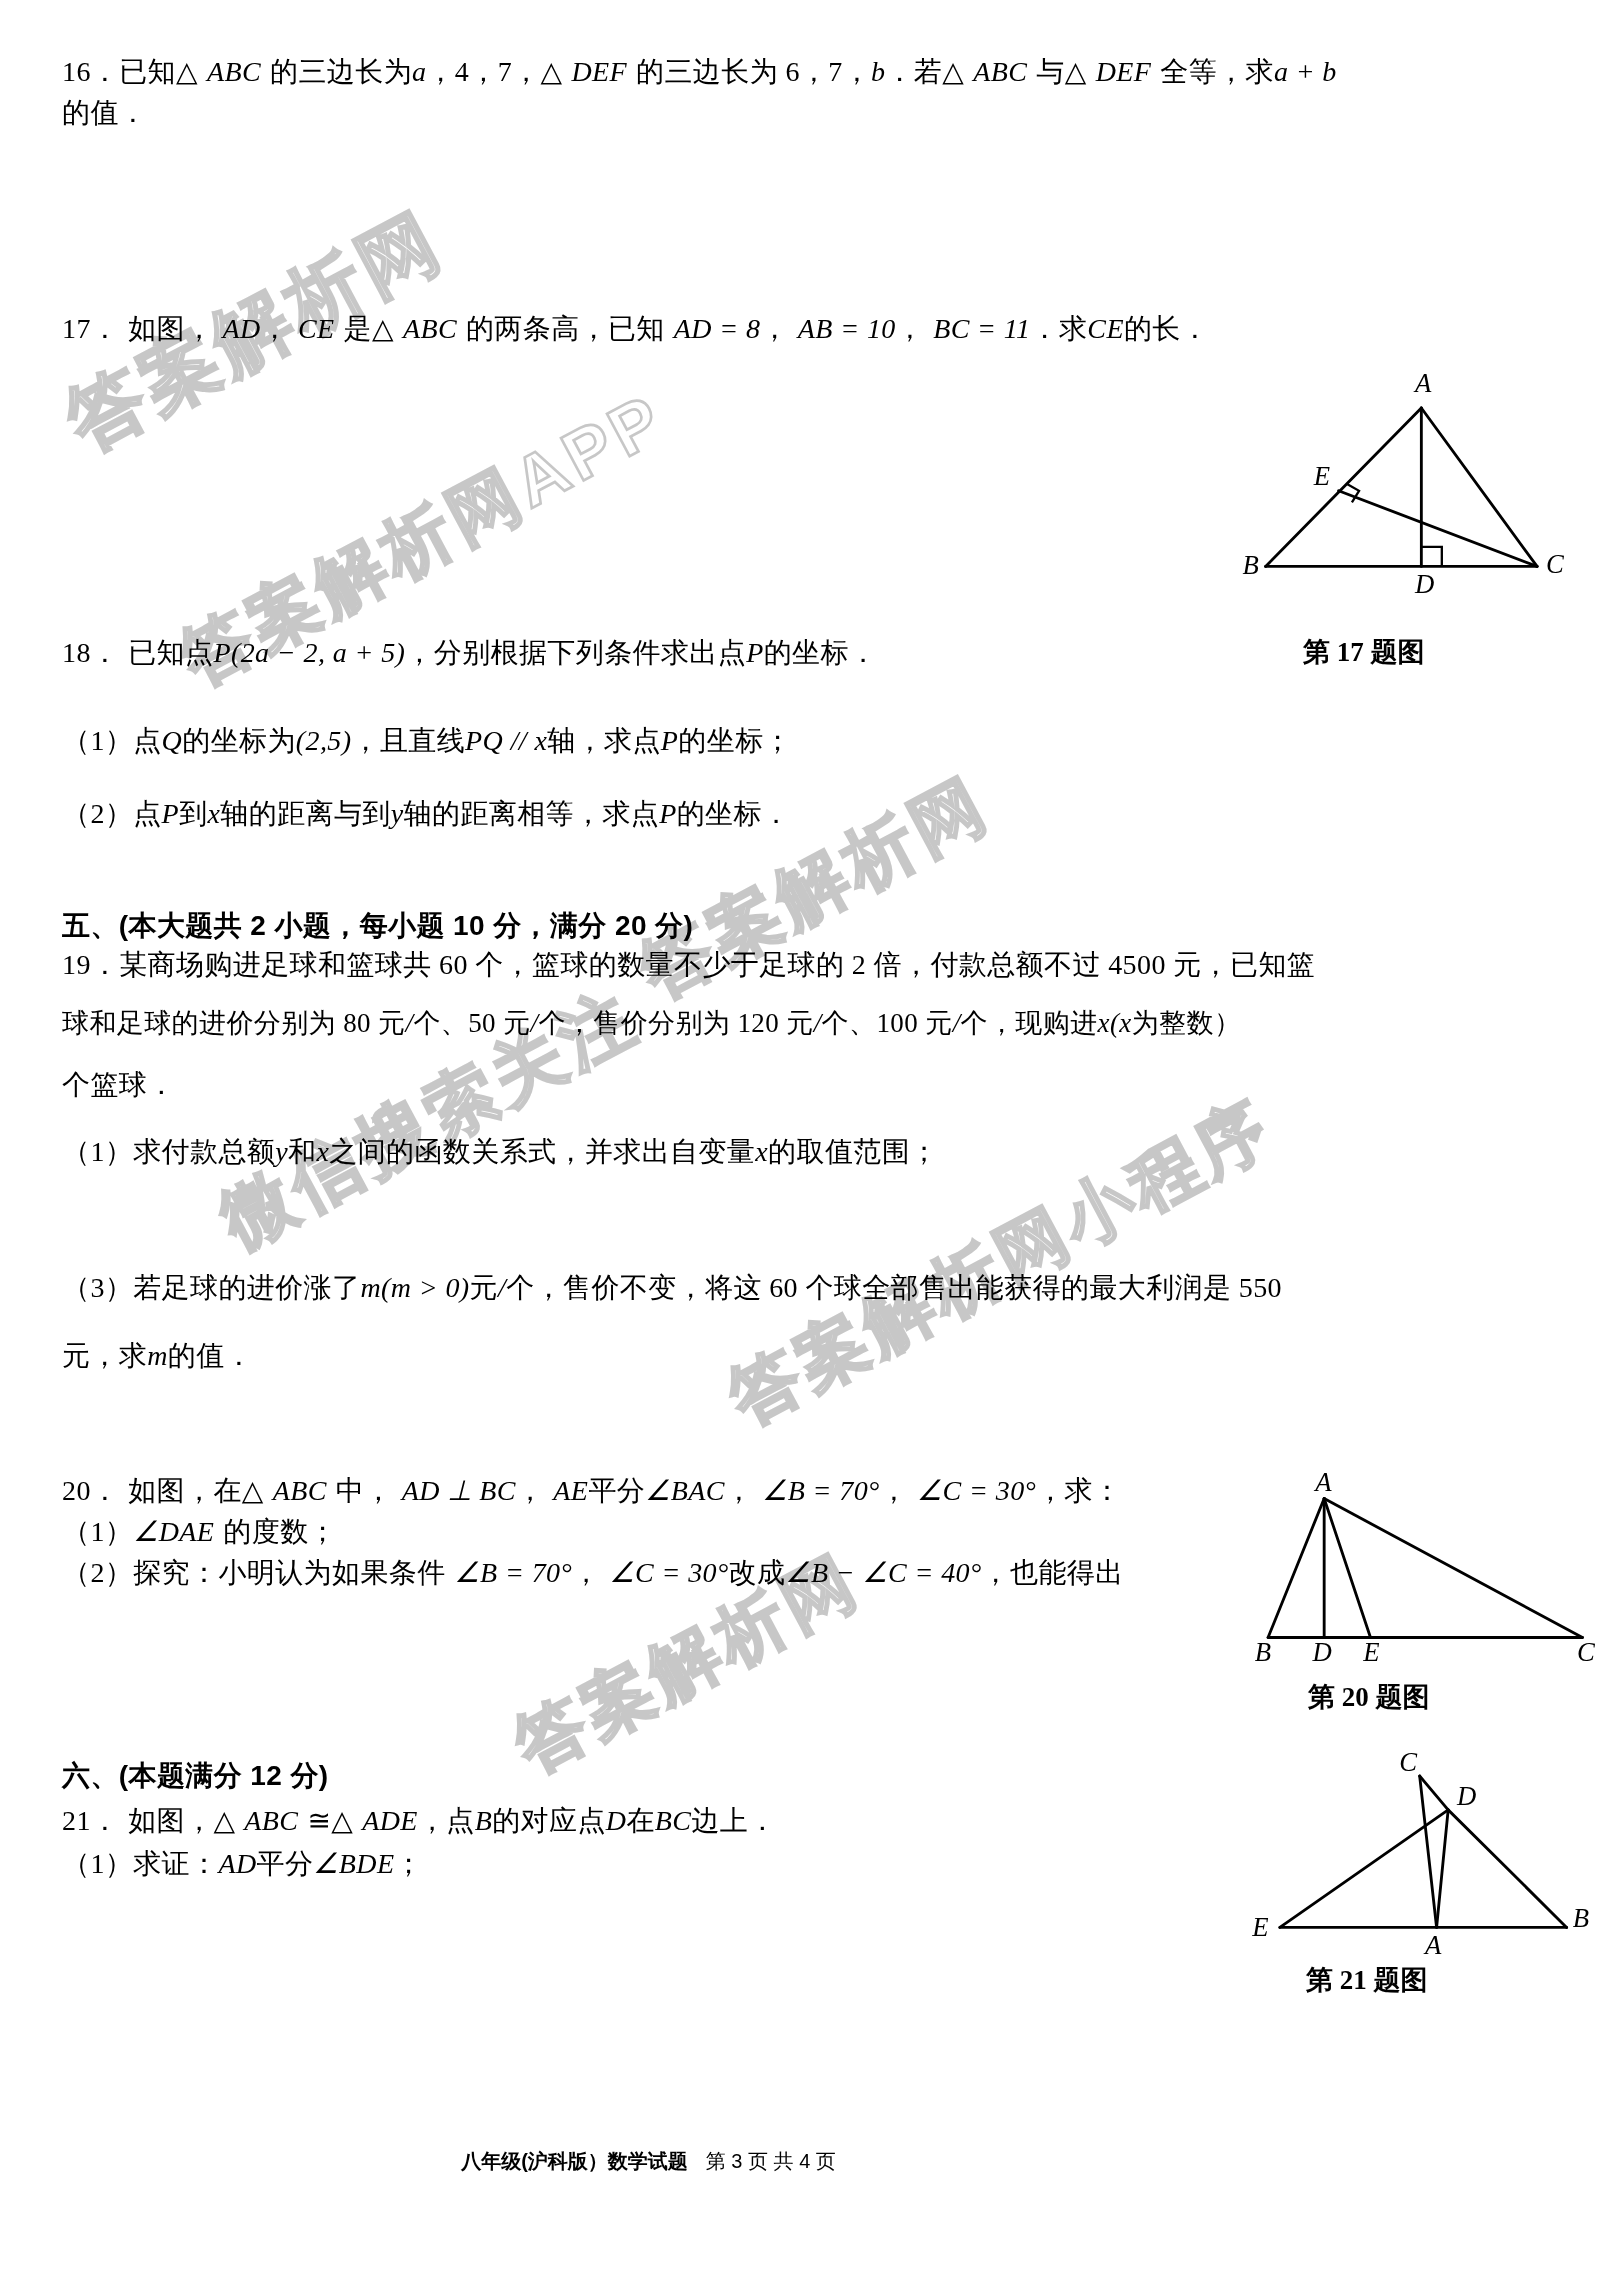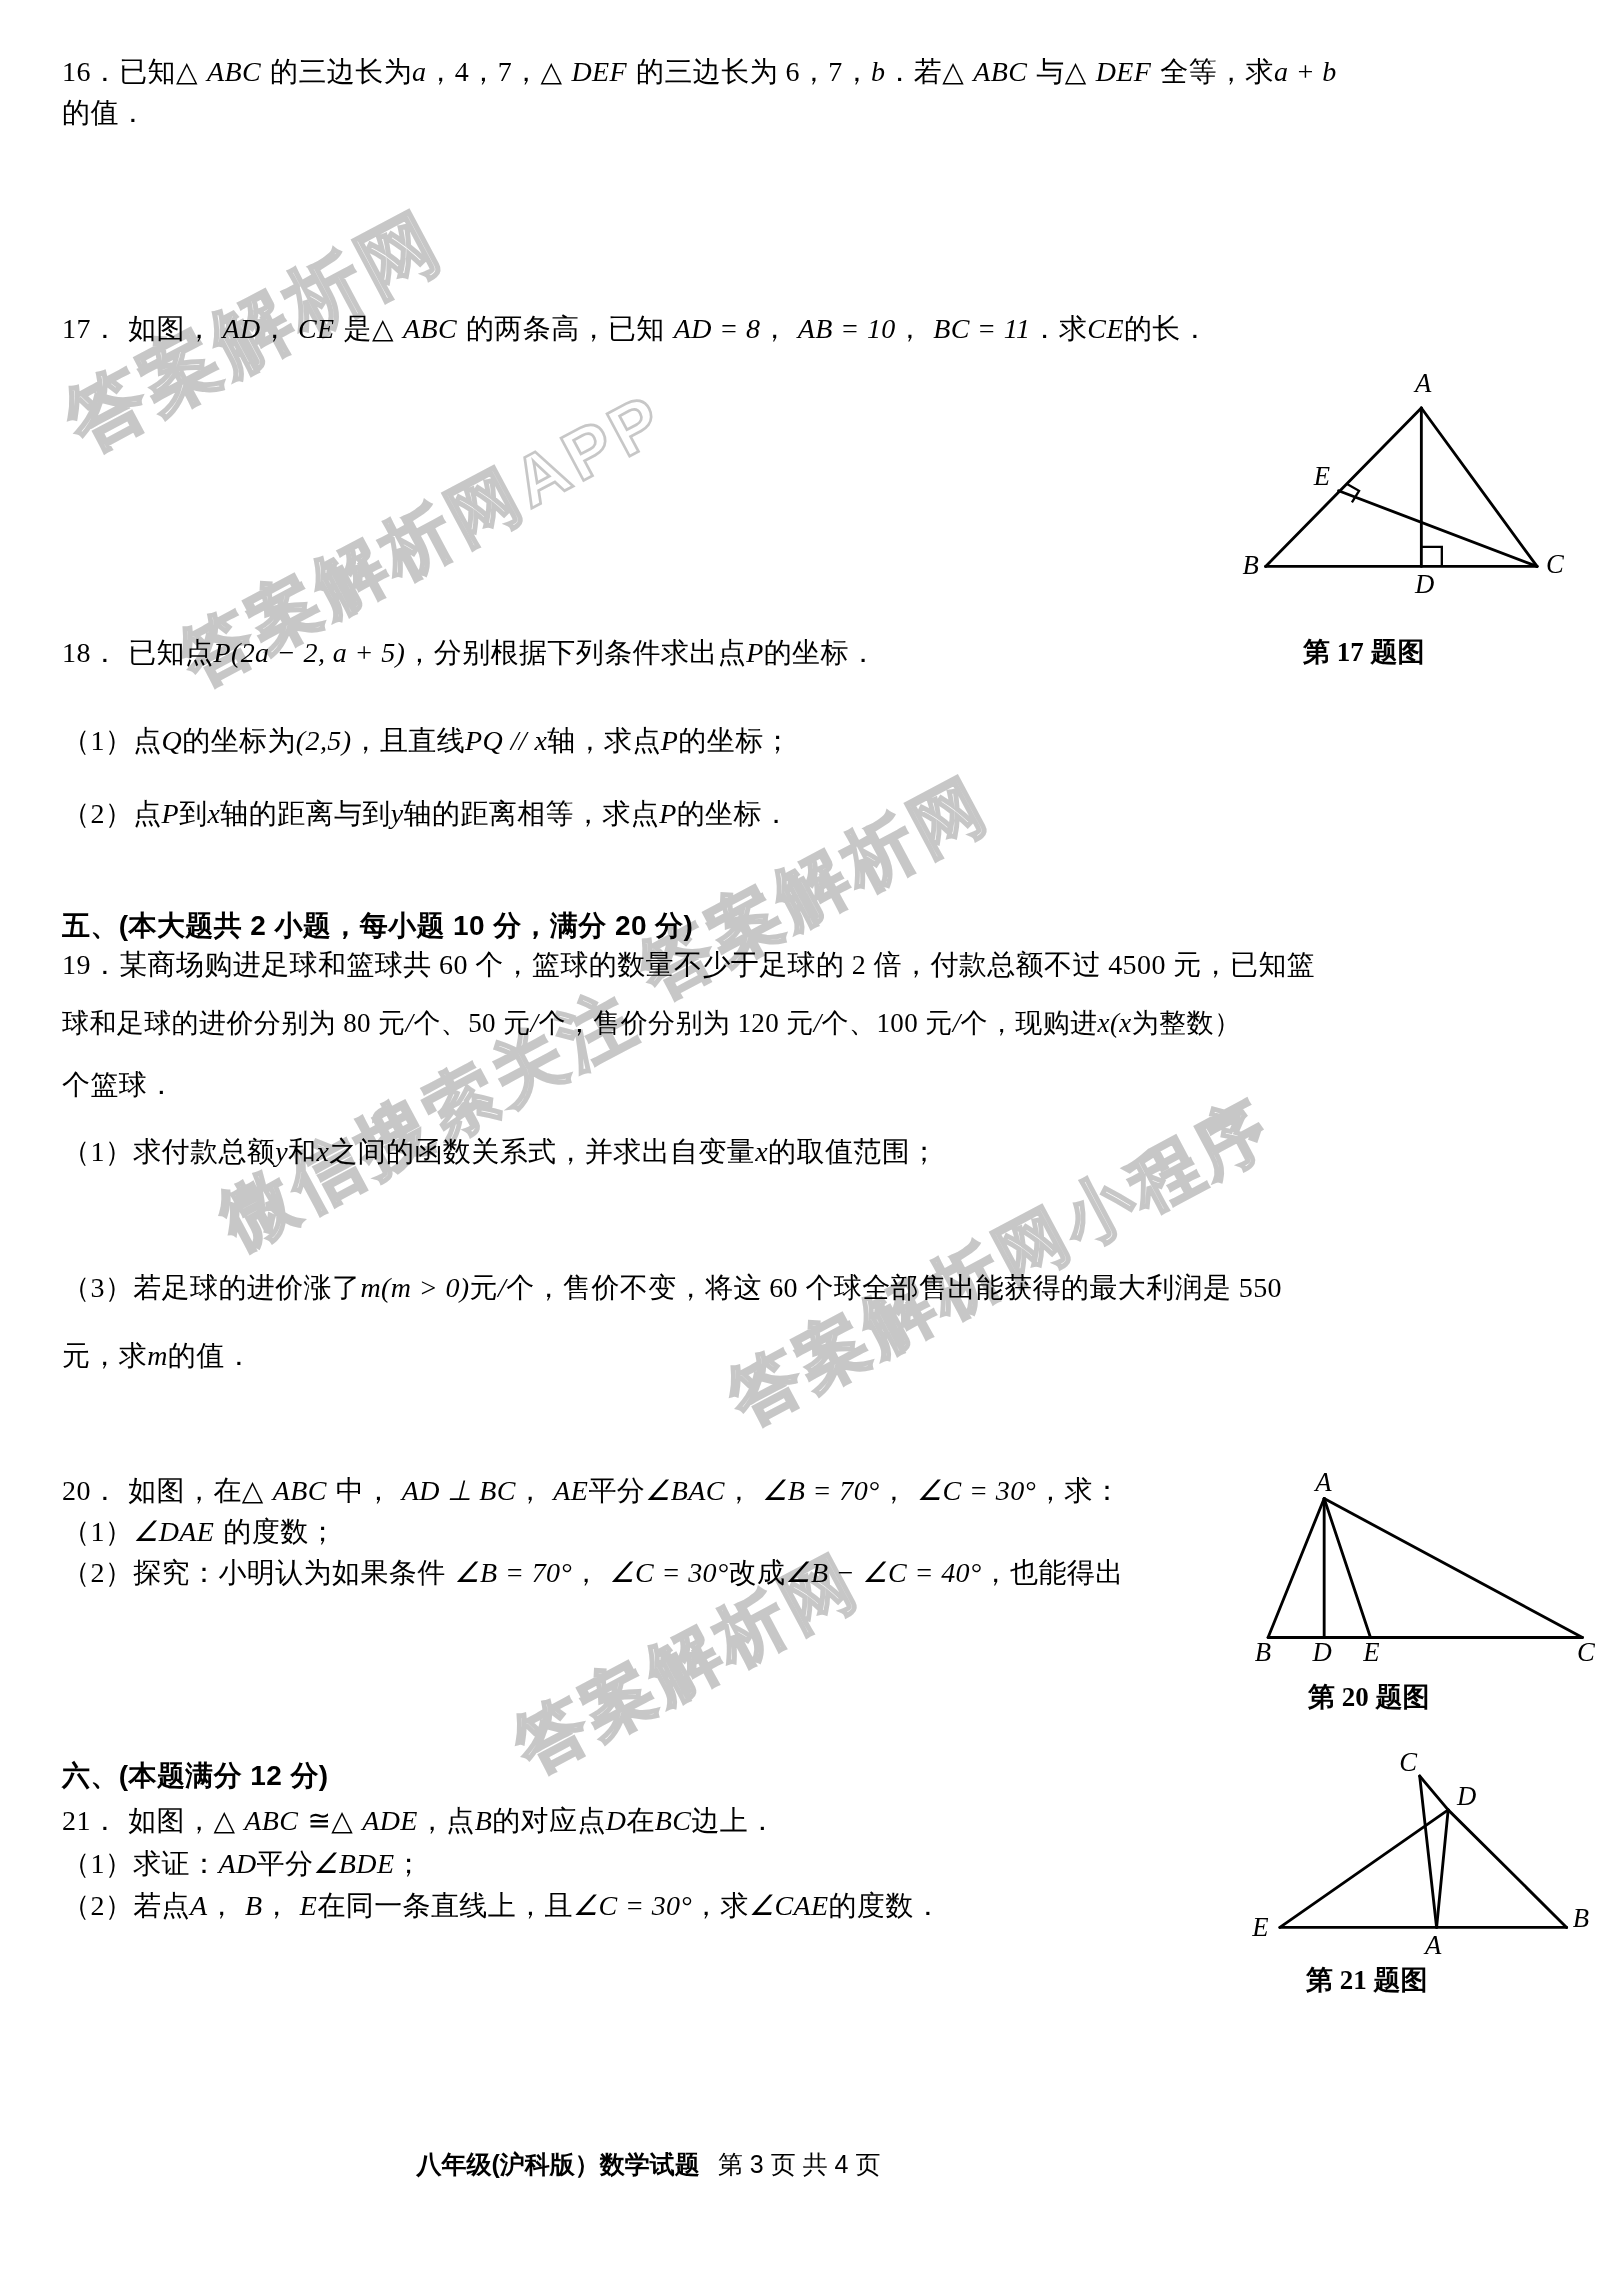--- a/index.html
+++ b/index.html
@@ -58,21 +58,21 @@
     font-size: 30px;
   }
 
   
   .footer {
     position: absolute;
     left: 0;
     top: 2148px;
     width: 1297px;
     text-align: center;
-    font-size: 25px;
+    font-size: 20px;
     font-family: "Liberation Sans", "DejaVu Sans", sans-serif;
     font-weight: bold;
     white-space: nowrap;
   }
   .footer .light { font-weight: normal; }
 
   
   .wm {
     position: absolute;
     color: #a8a8a8;
@@ -194,23 +194,20 @@
     </div>
     <div class="figcap" style="left:1308px; top:1679px;">第 20 题图</div>
 
     <div class="ln sec-head" style="left:62px; top:1757px;">六、(本题满分 12 分)</div>
 
     <div class="ln" style="left:62px; top:1802px;">
       <span>21．</span><span class="sp"></span><span>如图，</span><span class="tri"></span><span class="sp"></span><span class="mi">ABC</span><span class="sp"></span><span>≅</span><span class="tri"></span><span class="sp"></span><span class="mi">ADE</span><span>，点</span><span class="mi">B</span><span>的对应点</span><span class="mi">D</span><span>在</span><span class="mi">BC</span><span>边上．</span>
     </div>
     <div class="ln" style="left:62px; top:1845px;">
       <span>（1）</span><span>求证：</span><span class="mi">AD</span><span>平分</span><span class="mi">∠BDE</span><span>；</span>
-    </div>
-    <div class="ln" style="left:62px; top:1887px;">
-      <span>（2）</span><span>若点</span><span class="mi">A</span><span>，</span><span class="sp"></span><span class="mi">B</span><span>，</span><span class="sp"></span><span class="mi">E</span><span>在同一条直线上，且</span><span class="mi">∠C = 30°</span><span>，求</span><span class="mi">∠CAE</span><span>的度数．</span>
     </div>
 
     <div class="fig" style="left:1230px; top:1742px;">
       <svg width="374" height="223" viewBox="0 0 420 250">
         <g stroke="#000" stroke-width="3.2" fill="none" stroke-linecap="round" stroke-linejoin="round">
           <path d="M 56 208 L 378 208"></path>
           <path d="M 56 208 L 245 76"></path>
           <path d="M 245 76 L 378 208"></path>
           <path d="M 213 38 L 232 208"></path>
           <path d="M 213 38 L 245 76"></path>

